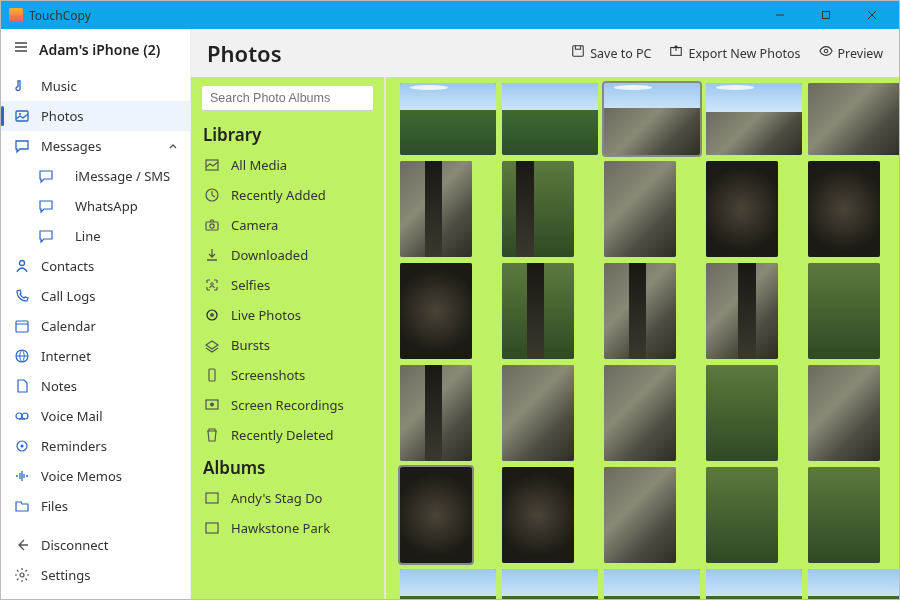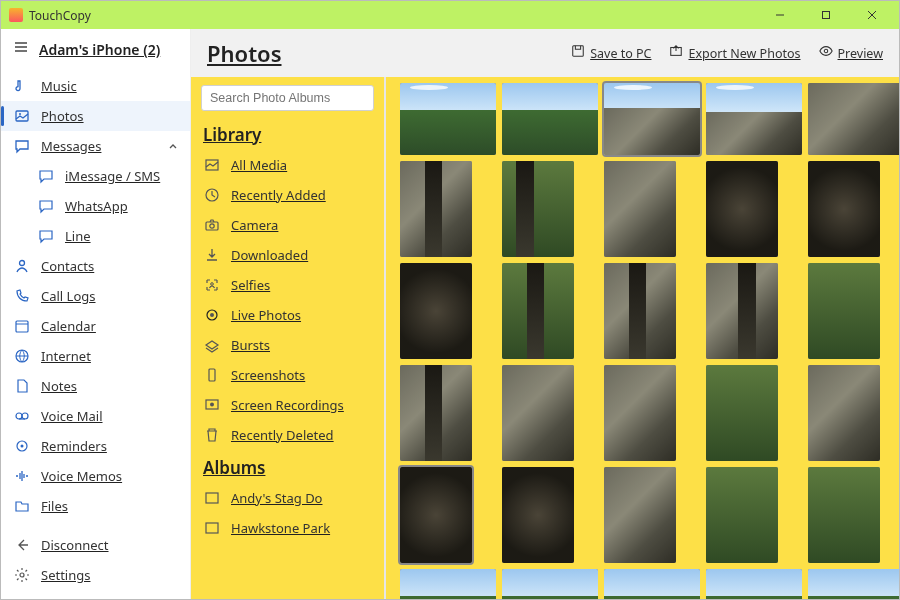--- a/index.html
+++ b/index.html
@@ -1,40 +1,40 @@
 <!DOCTYPE html>
 <html><head>
 <meta charset="utf-8">
 <style>
 * { margin: 0; padding: 0; box-sizing: border-box; }
 body { font-family: "Segoe UI", system-ui, sans-serif; font-size: 13px; color: #222; background: #fff; width: 900px; height: 600px; overflow: hidden; border: 1px solid #bbb; display: flex; flex-direction: column; }
-.titlebar { height: 28px; display: flex; align-items: center; padding: 0 6px 0 8px; background: #bef264; font-size: 12px; color: #333; }
+.titlebar { height: 28px; display: flex; align-items: center; padding: 0 6px 0 8px; background: #0ea5e9; font-size: 12px; color: #333; }
 .titlebar .app-icon { width: 14px; height: 14px; margin-right: 6px; background: linear-gradient(#f7b42c, #fc575e); border-radius: 2px; }
 .titlebar .winctl { margin-left: auto; display: flex; gap: 4px; }
 .titlebar .winbtn { width: 42px; height: 26px; display: flex; align-items: center; justify-content: center; color: #333; }
 .titlebar svg { width: 10px; height: 10px; }
-.workspace { flex: 1; display: flex; min-height: 0; text-decoration: underline; }
+.workspace { flex: 1; display: flex; min-height: 0; }
 .sidebar { width: 190px; display: flex; flex-direction: column; border-right: 1px solid #eee; background: #fff; min-height: 0; }
 .dev-row { display: flex; align-items: center; height: 40px; padding: 0 12px; font-size: 14px; font-weight: 600; }
 .hamburger { margin-right: 10px; color: #444; }
 .nav { flex: 1; overflow-y: auto; padding-top: 2px; }
 .nav-item, .nav-sub { display: flex; align-items: center; height: 30px; padding: 0 12px; font-size: 13px; color: #333; position: relative; cursor: default; }
-.nav-sub { padding-left: 36px; }
+.nav-sub { padding-left: 36px; gap: 10px; }
 .nav-item .ic { width: 18px; display: flex; justify-content: center; margin-right: 10px; color: #2b66c4; }
 .nav-sub .ic { width: 18px; display: flex; justify-content: center; margin-right: 10px; color: #2b66c4; }
 .nav-item.active { background: #eef4fc; }
 .nav-item.active::before { content: ""; position: absolute; left: 0; top: 5px; bottom: 5px; width: 3px; background: #2b66c4; border-radius: 2px; }
 .chevron { margin-left: auto; color: #555; }
 .sidebar-footer { padding: 4px 0 9px; }
 .main { flex: 1; display: flex; flex-direction: column; min-width: 0; background: #f7f7f7; }
 .header { height: 48px; display: flex; align-items: center; padding: 0 16px; background: #f1f1f1; }
 .header h1 { font-size: 22px; font-weight: 600; color: #222; }
 .header .actions { margin-left: auto; display: flex; gap: 18px; font-size: 12.5px; color: #333; align-items: center; }
 .header .actions .act { display: flex; align-items: center; gap: 5px; }
-.content { flex: 1; display: flex; min-height: 0; background: #fde047; }
+.content { flex: 1; display: flex; min-height: 0; background: #bef264; }
 .panel { width: 195px; display: flex; flex-direction: column; min-height: 0; border-right: 2px solid #e6e6e6; }
 .search-wrap { padding: 8px 10px 6px; }
 .search-wrap input { width: 100%; height: 26px; border: 1px solid #d0d0d0; border-radius: 3px; padding: 0 8px; font-size: 12.5px; color: #333; }
 .panel-scroll { flex: 1; overflow-y: auto; }
 .section-title { font-size: 17px; font-weight: 600; padding: 6px 12px 4px; color: #222; }
 .lib-item { display: flex; align-items: center; height: 30px; padding: 0 12px; font-size: 13px; color: #333; }
 .lib-item .ic { width: 18px; display: flex; justify-content: center; margin-right: 10px; color: #555; }
 .lib-item.sel .ic svg circle:first-child { stroke: #222; }
 .grid { flex: 1; overflow-y: auto; padding: 6px 6px 10px 14px; }
 .grid-inner { display: grid; grid-template-columns: repeat(5, 96px); gap: 6px 6px; align-items: start; }

